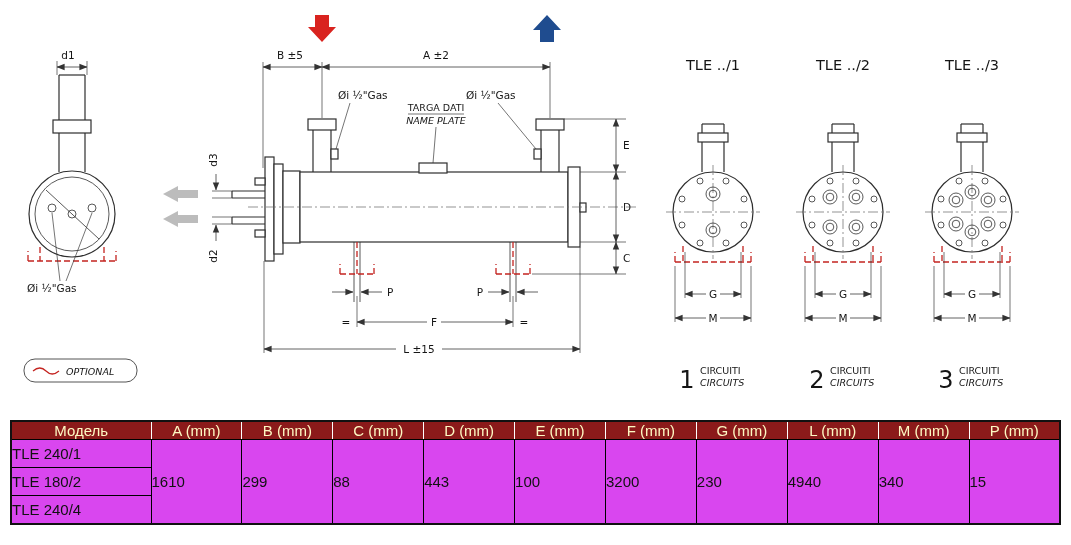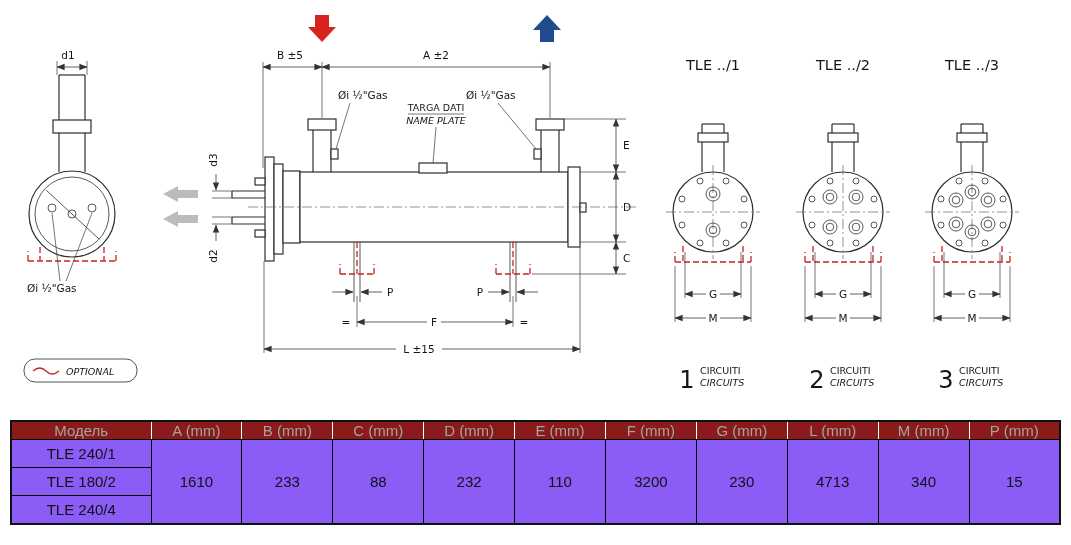--- a/index.html
+++ b/index.html
@@ -16,22 +16,22 @@
   .oln{fill:none;stroke:#2e2e2e;stroke-width:1.2}
   .thin{fill:none;stroke:#2e2e2e;stroke-width:0.8}
   .dim{stroke:#3a3a3a;stroke-width:0.8;fill:none}
   .ext{stroke:#3a3a3a;stroke-width:0.7;fill:none}
   .cl{stroke:#666;stroke-width:0.7;stroke-dasharray:10 3 2 3;fill:none}
   .red{stroke:#C42420;stroke-width:1.3;stroke-dasharray:6 3;fill:none}
   .wbg{fill:#fff;stroke:none}
   .grayarrow{fill:#bcbcbc;stroke:none}
   
   table.dim-table{position:absolute;left:10px;top:420px;width:1051px;border-collapse:collapse;table-layout:fixed;border:2px solid #111}
-  table.dim-table th{background:#8B1A1A;color:#a3a3a3;font-weight:normal;font-size:15px;height:14px;border:1px solid #fff;border-bottom:1px solid #000;text-align:center}
-  table.dim-table td{border:1px solid #000;text-align:center;font-size:15px;height:28px;color:#111;background:#8b5cf6;vertical-align:middle}
+  table.dim-table th{background:#8B1A1A;color:#fef9c3;font-weight:normal;font-size:15px;height:14px;border:1px solid #fff;border-bottom:1px solid #000;text-align:center}
+  table.dim-table td{border:1px solid #000;text-align:left;font-size:15px;height:28px;color:#111;background:#d946ef;vertical-align:middle}
   col.model-col{width:140px}
 </style>
 </head>
 <body>
 
 <div class="stage">
 
 <svg class="drawing" width="1071" height="412" viewBox="0 0 1071 412">
   <defs>
     <marker id="arr" viewBox="0 0 10 10" refX="9.5" refY="5" markerWidth="8" markerHeight="8" orient="auto-start-reverse" markerUnits="userSpaceOnUse">
@@ -362,27 +362,27 @@
       <th>G (mm)</th>
       <th>L (mm)</th>
       <th>M (mm)</th>
       <th>P (mm)</th>
     </tr>
   </thead>
   <tbody>
     <tr>
       <td>TLE 240/1</td>
       <td rowspan="3">1610</td>
-      <td rowspan="3">233</td>
+      <td rowspan="3">299</td>
       <td rowspan="3">88</td>
-      <td rowspan="3">232</td>
-      <td rowspan="3">110</td>
+      <td rowspan="3">443</td>
+      <td rowspan="3">100</td>
       <td rowspan="3">3200</td>
       <td rowspan="3">230</td>
-      <td rowspan="3">4713</td>
+      <td rowspan="3">4940</td>
       <td rowspan="3">340</td>
       <td rowspan="3">15</td>
     </tr>
     <tr>
       <td>TLE 180/2</td>
     </tr>
     <tr>
       <td>TLE 240/4</td>
     </tr>
   </tbody>

